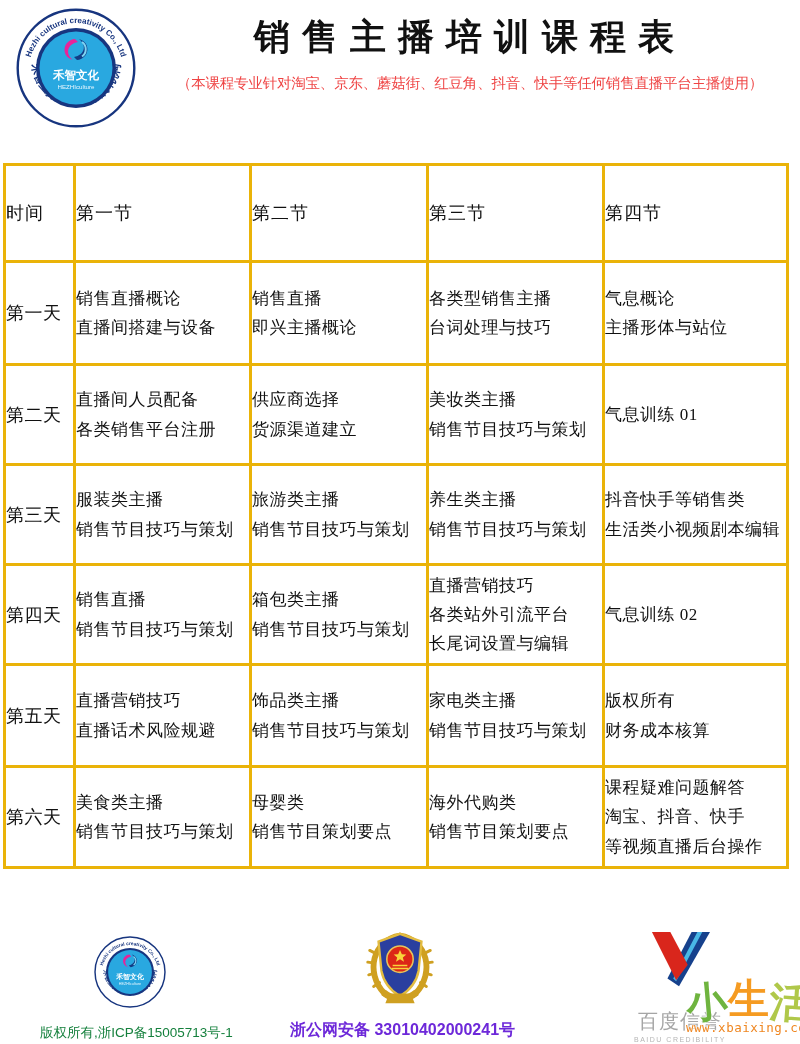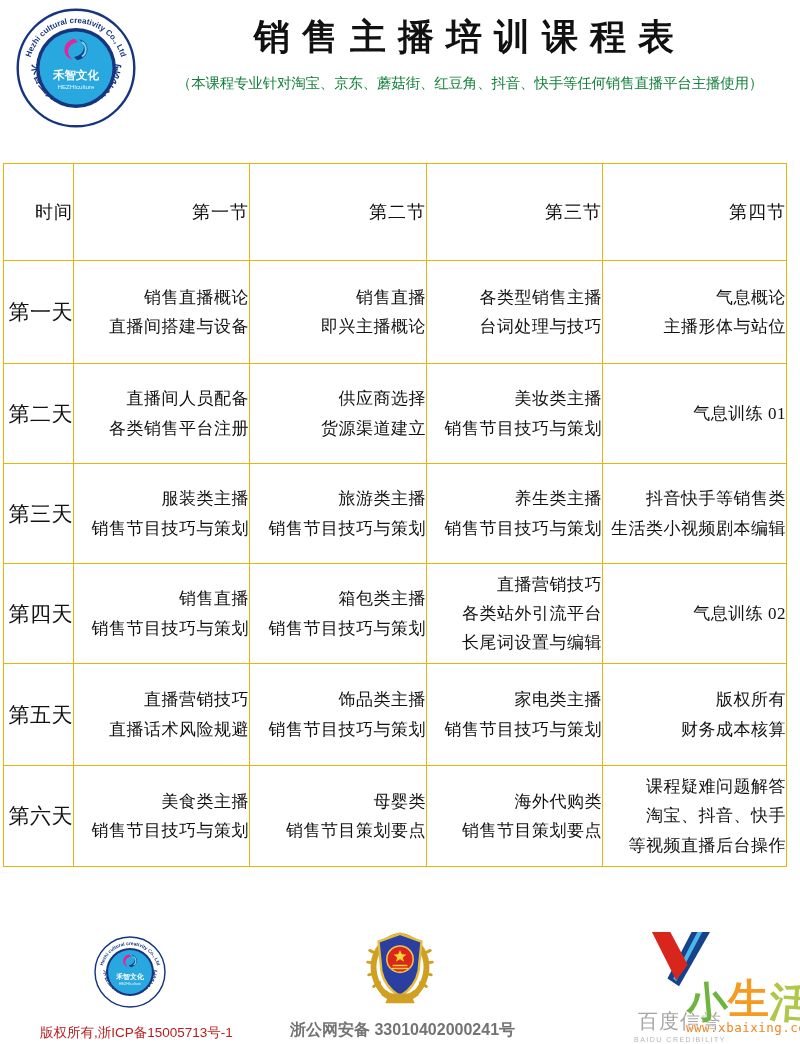--- a/index.html
+++ b/index.html
@@ -10,45 +10,45 @@
   .abs{position:absolute;}
 
   
   #header-logo{left:16px;top:8px;width:120px;height:120px;}
   #title-wrap{left:140px;top:6px;width:660px;text-align:center;}
   .page-title{
     font-size:36px;font-weight:bold;letter-spacing:12px;line-height:62px;
     font-family:"Liberation Serif","DejaVu Serif",serif;white-space:nowrap;
   }
   .page-subtitle{
-    margin-top:6px;font-size:14.5px;letter-spacing:-0.2px;color:#15803d;white-space:nowrap;
+    margin-top:6px;font-size:14.5px;letter-spacing:-0.2px;color:#ef4444;white-space:nowrap;
   }
 
   
   #schedule-wrap{left:3px;top:163px;}
   table.sched{border-collapse:collapse;table-layout:fixed;width:783px;}
   table.sched th,table.sched td{
-    border:1px solid #eab308;text-align:right;vertical-align:middle;
+    border:3px solid #eab308;text-align:left;vertical-align:middle;
     font-weight:normal;padding:0;
   }
   th.col-head{font-size:18px;letter-spacing:1px;}
-  th.day-cell{font-size:21px;letter-spacing:0.5px;}
+  th.day-cell{font-size:18px;letter-spacing:0.5px;}
   td.course-cell{font-size:17px;line-height:1.72;letter-spacing:0.5px;}
 
   
   #footer-left{left:40px;top:936px;width:180px;text-align:center;}
   #footer-left .logo-sm{width:72px;height:72px;margin:0 auto;}
   .icp-text{
-    margin-top:16px;font-size:13.5px;color:#b91c1c;white-space:nowrap;
+    margin-top:16px;font-size:13.5px;color:#15803d;white-space:nowrap;
     font-family:"Liberation Sans","DejaVu Sans",sans-serif;
   }
 
   #footer-center{left:290px;top:926px;width:220px;text-align:center;}
   .police-text{
-    margin-top:6px;font-size:16px;font-weight:bold;color:#737373;white-space:nowrap;
+    margin-top:6px;font-size:16px;font-weight:bold;color:#6d28d9;white-space:nowrap;
     font-family:"Liberation Sans","DejaVu Sans",sans-serif;
   }
 
   #footer-right{left:600px;top:930px;width:160px;text-align:center;}
   .baidu-cn{font-size:20px;color:#a5a5a5;letter-spacing:1px;margin-top:14px;
     font-family:"Liberation Sans","DejaVu Sans",sans-serif;}
   .baidu-en{font-size:7px;color:#b5b5b5;letter-spacing:1.5px;margin-top:1px;
     font-family:"Liberation Sans","DejaVu Sans",sans-serif;}
   .baidu-cert{font-size:19px;font-weight:bold;color:#4d4d4d;letter-spacing:0.5px;margin-top:6px;
     white-space:nowrap;font-family:"Liberation Sans","DejaVu Sans",sans-serif;}

